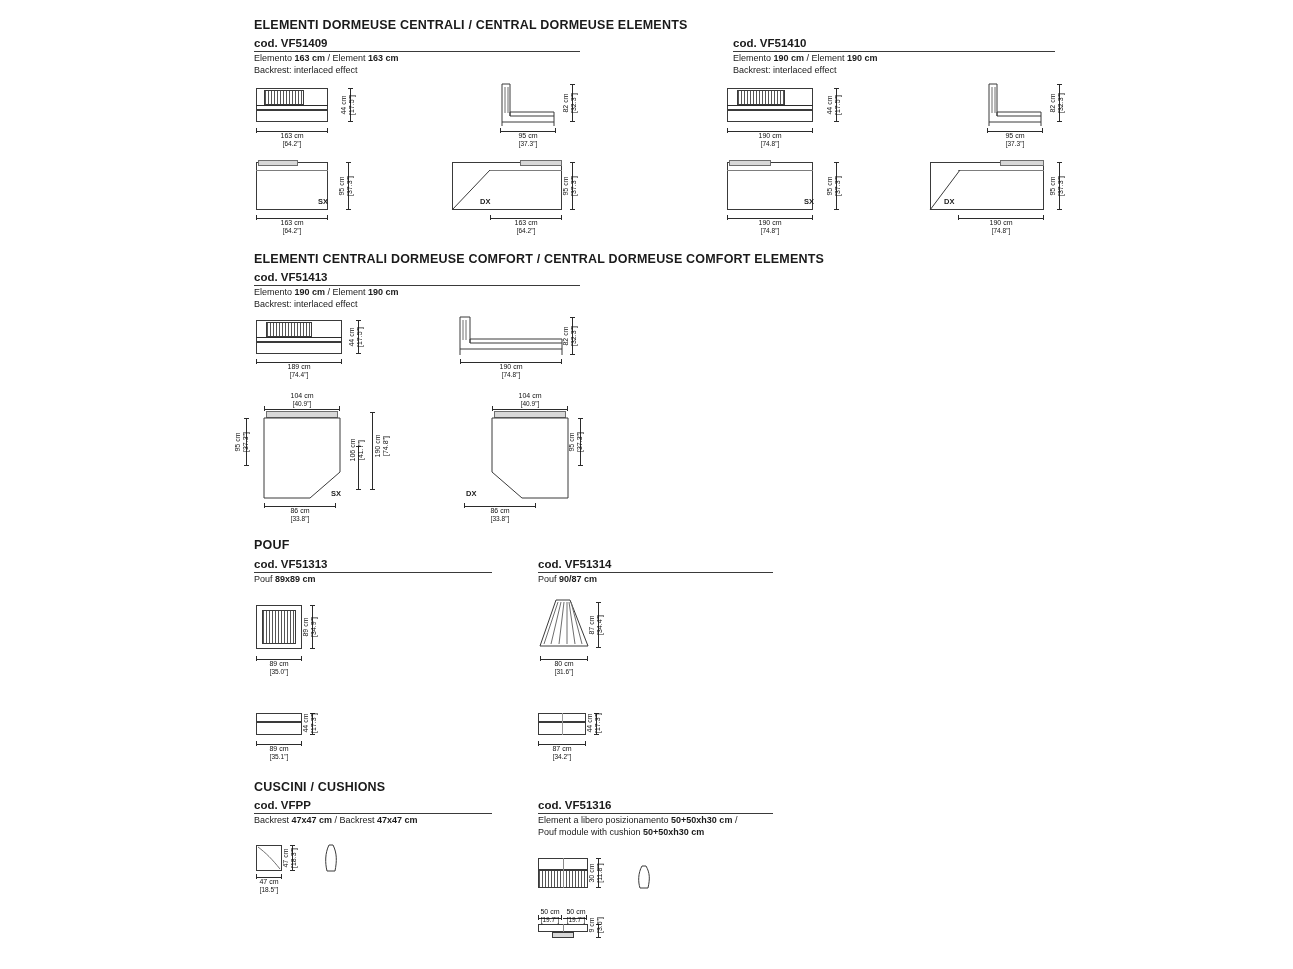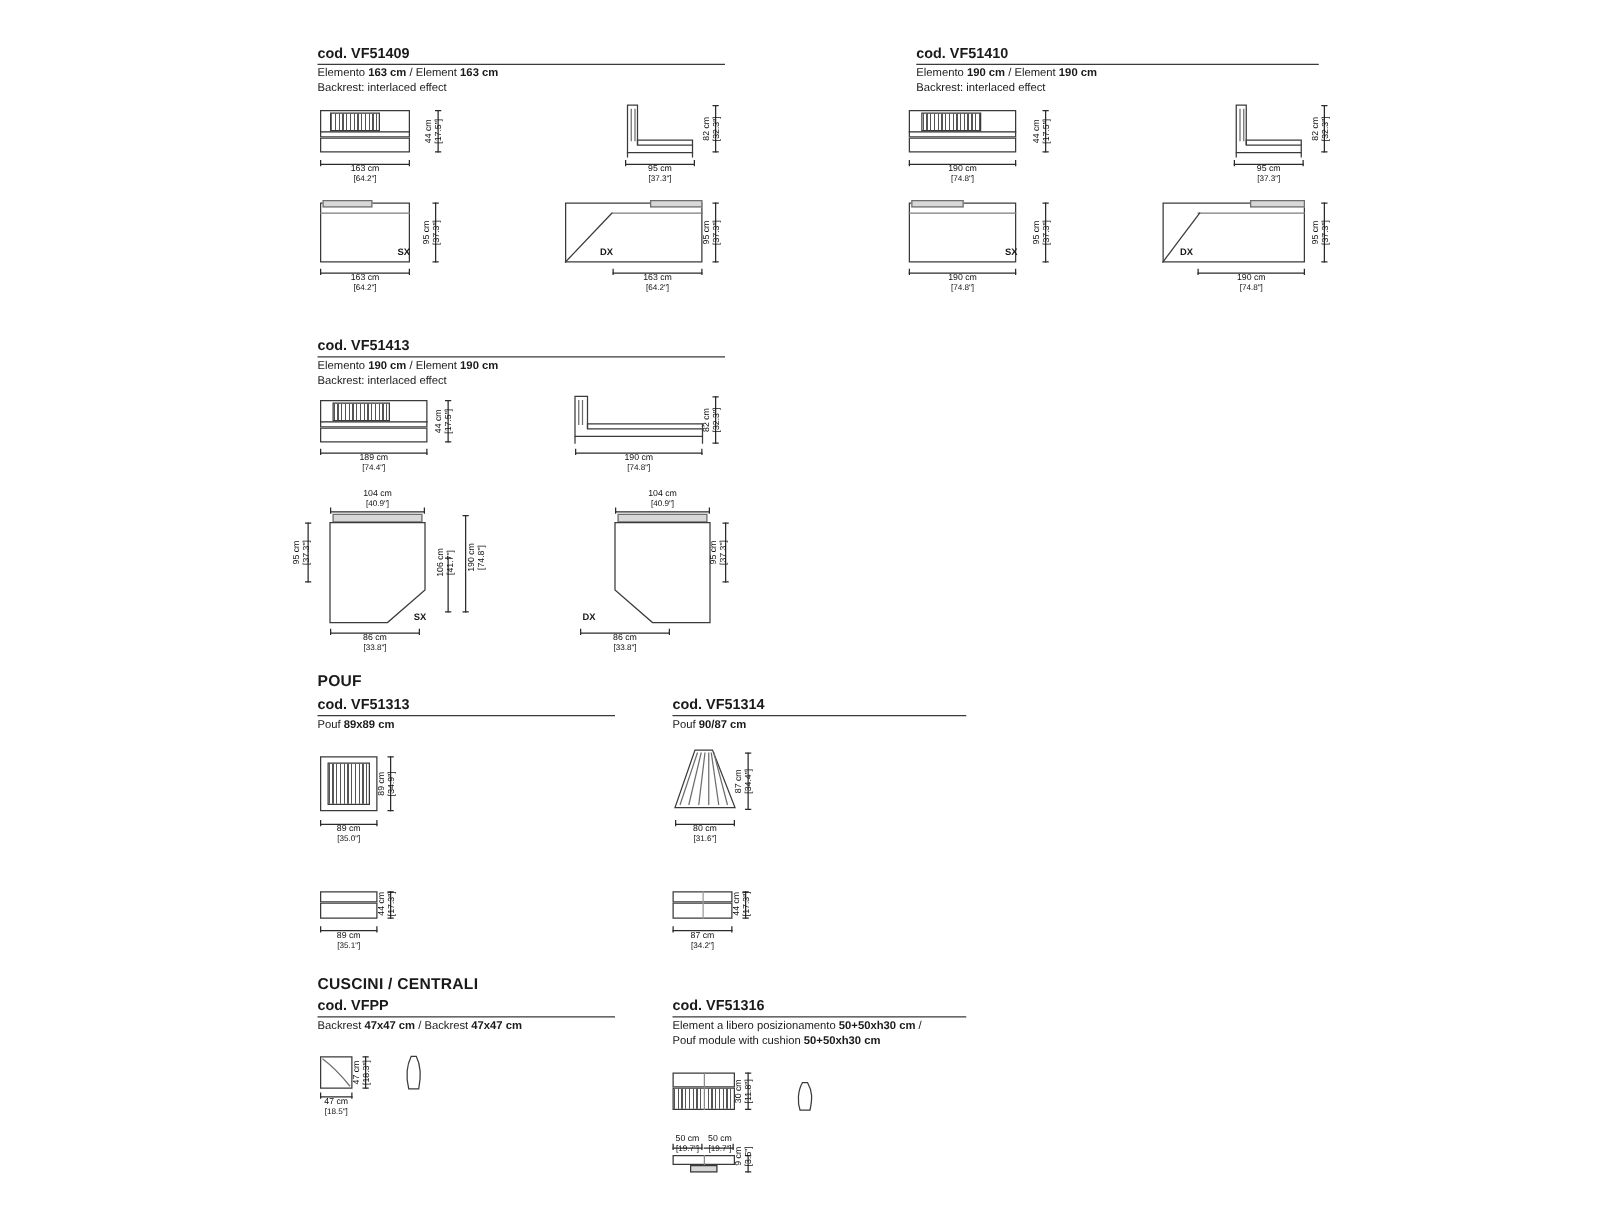--- a/index.html
+++ b/index.html
@@ -81,20 +81,21 @@
 
   svg{position:absolute;overflow:visible;}
   svg .st{fill:none;stroke:#3a3a3a;stroke-width:1;}
   svg .sl{fill:none;stroke:#6e6e6e;stroke-width:1;}
 </style>
 </head>
 <body>
 
 <div class="sheet">
 
+<div class="sec-title" style="left:254px;top:18px;">ELEMENTI DORMEUSE CENTRALI / CENTRAL DORMEUSE ELEMENTS</div>
 
 <div class="cod" style="left:254px;top:37px;">cod. VF51409</div>
 <div class="rule" style="left:254px;top:51px;width:326px;"></div>
 <div class="desc" style="left:254px;top:53px;">
   <span>Elemento </span><b>163 cm</b><span> / Element </span><b>163 cm</b>
 </div>
 <div class="desc" style="left:254px;top:65px;">Backrest: interlaced effect</div>
 
 <div>
   <div class="box" style="left:256px;top:88px;width:72px;height:22px;"></div>
@@ -293,20 +294,21 @@
   <div class="tickh" style="left:1057px;top:162px;"></div>
   <div class="tickh" style="left:1057px;top:209px;"></div>
   <div class="dimv" style="left:1049px;top:210px;width:48px;text-align:center;">
     <span>95 cm</span>
   </div>
   <div class="dimv" style="left:1057px;top:210px;width:48px;text-align:center;">
     <span class="in">[37.3"]</span>
   </div>
 </div>
 
+<div class="sec-title" style="left:254px;top:252px;">ELEMENTI CENTRALI DORMEUSE COMFORT / CENTRAL DORMEUSE COMFORT ELEMENTS</div>
 
 <div class="cod" style="left:254px;top:271px;">cod. VF51413</div>
 <div class="rule" style="left:254px;top:285px;width:326px;"></div>
 <div class="desc" style="left:254px;top:287px;">
   <span>Elemento </span><b>190 cm</b><span> / Element </span><b>190 cm</b>
 </div>
 <div class="desc" style="left:254px;top:299px;">Backrest: interlaced effect</div>
 
 <div>
   <div class="box" style="left:256px;top:320px;width:86px;height:22px;"></div>
@@ -538,21 +540,21 @@
   <div class="tickh" style="left:594px;top:713px;"></div>
   <div class="tickh" style="left:594px;top:734px;"></div>
   <div class="dimv" style="left:586px;top:735px;width:24px;text-align:center;">
     <span>44 cm</span>
   </div>
   <div class="dimv" style="left:594px;top:735px;width:24px;text-align:center;">
     <span class="in">[17.3"]</span>
   </div>
 </div>
 
-<div class="sec-title" style="left:254px;top:780px;">CUSCINI / CENTRALI</div>
+<div class="sec-title" style="left:254px;top:780px;">CUSCINI / CUSHIONS</div>
 
 <div class="cod" style="left:254px;top:799px;">cod. VFPP</div>
 <div class="rule" style="left:254px;top:813px;width:238px;"></div>
 <div class="desc" style="left:254px;top:815px;">
   <span>Backrest </span><b>47x47 cm</b><span> / Backrest </span><b>47x47 cm</b>
 </div>
 
 <div>
   <div class="box" style="left:256px;top:845px;width:26px;height:26px;"></div>
   <svg style="left:256px;top:845px;" width="26" height="26" viewBox="0 0 26 26">

